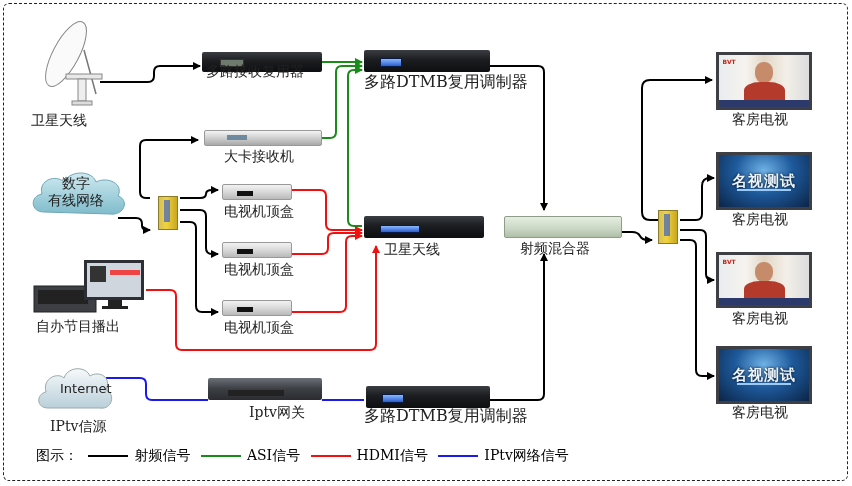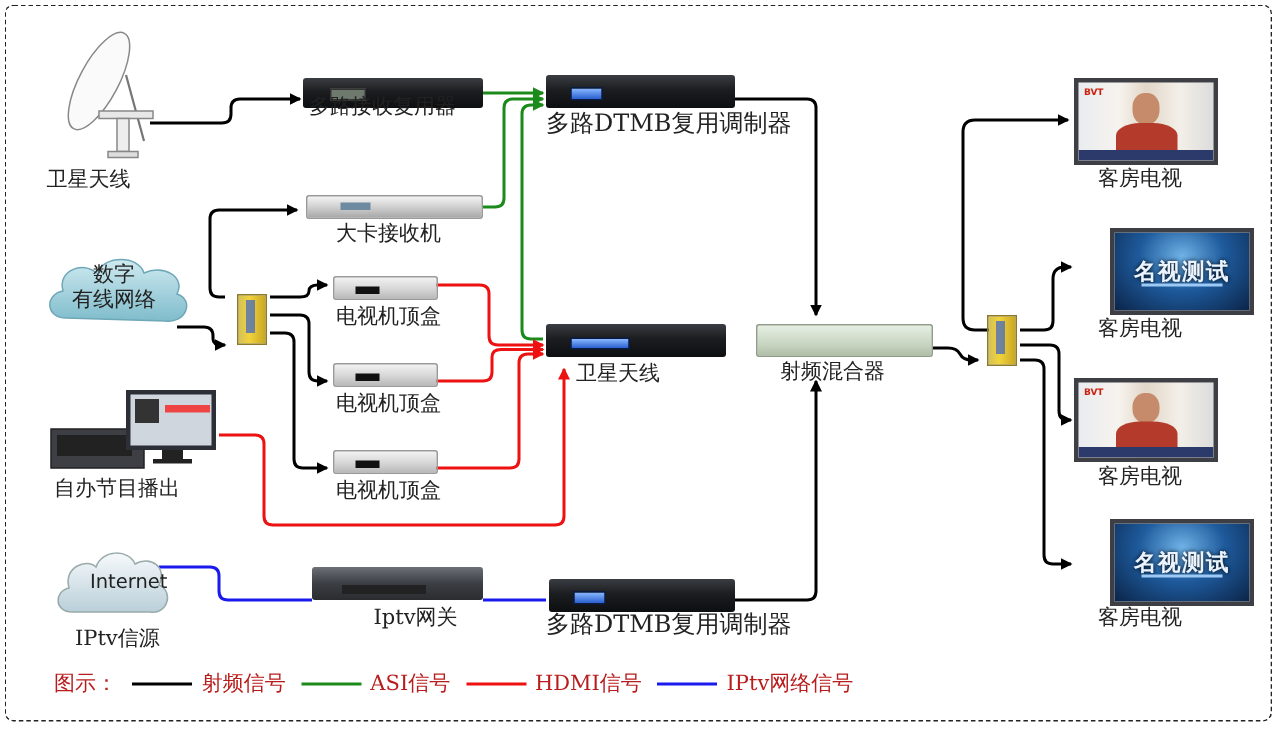--- a/index.html
+++ b/index.html
@@ -21,26 +21,26 @@
   .stb .disp { position:absolute; left:14px; top:6px; width:16px; height:5px; background:#111; }
   .splitter { position:absolute; width:18px; height:32px; background:linear-gradient(90deg,#d4c05a,#f1d33c 40%,#c9a722); border:1px solid #8c7a2a; }
   .splitter::before { content:""; position:absolute; left:5px; top:3px; width:6px; height:22px; background:#3a63c9; opacity:.7; }
   .cloud { position:absolute; }
   .tv { position:absolute; border:3px solid #3d3f44; box-sizing:border-box; background:#222; overflow:hidden; }
   .tv.person { background:linear-gradient(90deg,#e9ecef 0%,#f6f3ee 30%,#e2d7c8 50%,#f3efe8 75%,#dcdcdc 100%); }
   .tv.person .face { position:absolute; left:40%; top:14%; width:20%; height:40%; background:#c68b6b; border-radius:45%; }
   .tv.person .shirt { position:absolute; left:28%; top:52%; width:45%; height:40%; background:#b43a2c; border-radius:40% 40% 0 0; }
   .tv.person .ticker { position:absolute; left:0; bottom:0; width:100%; height:14%; background:#2b3a6a; }
   .tv.person .logo { position:absolute; left:4%; top:6%; font-size:6px; color:#c21; font-weight:bold; font-family:"DejaVu Sans",sans-serif; }
-  .tv.news { background:radial-gradient(ellipse at 50% 30%, #6fb2e6 0%, #1e5a9c 45%, #0b2447 100%);margin-left:24px; }
+  .tv.news { background:radial-gradient(ellipse at 50% 30%, #6fb2e6 0%, #1e5a9c 45%, #0b2447 100%); }
   .tv.news .title { position:absolute; left:0; right:0; top:32%; text-align:center; font-size:15px; font-weight:bold; color:#eaf4ff; letter-spacing:1px; font-family:"DejaVu Sans",sans-serif; text-shadow:0 0 3px #000; }
   .tv.news .sub { position:absolute; left:20%; right:20%; top:65%; height:2px; background:#9ccaf5; }
   .pc { position:absolute; }
   .legend-line { display:inline-block; width:40px; height:2px; vertical-align:middle; margin:0 6px; }
-  #legend { position:absolute; left:36px; top:447px; font-size:14px; color:#b91c1c; white-space:nowrap; }
+  #legend { position:absolute; left:36px; top:447px; font-size:14px; color:#000000; white-space:nowrap; }
   #legend span { vertical-align:middle; }
 </style>
 </head>
 <body>
 
 <div id="frame"></div>
 
 <svg id="wires" viewBox="0 0 852 486">
   <defs>
     <marker id="ah-k" markerWidth="8" markerHeight="8" refX="7" refY="4" orient="auto" markerUnits="userSpaceOnUse">

